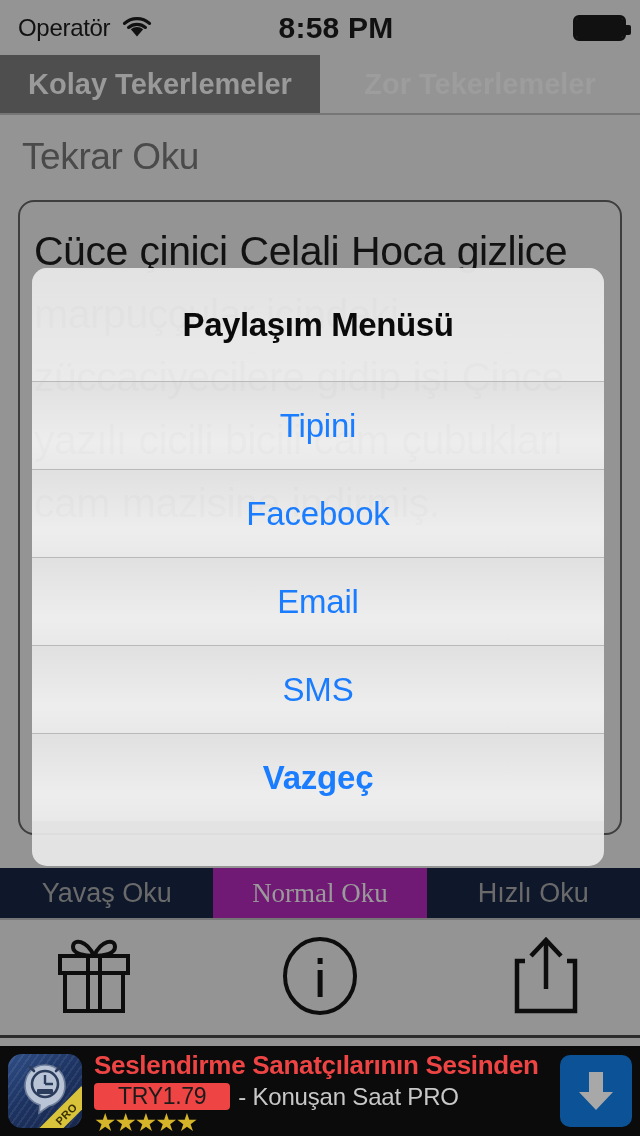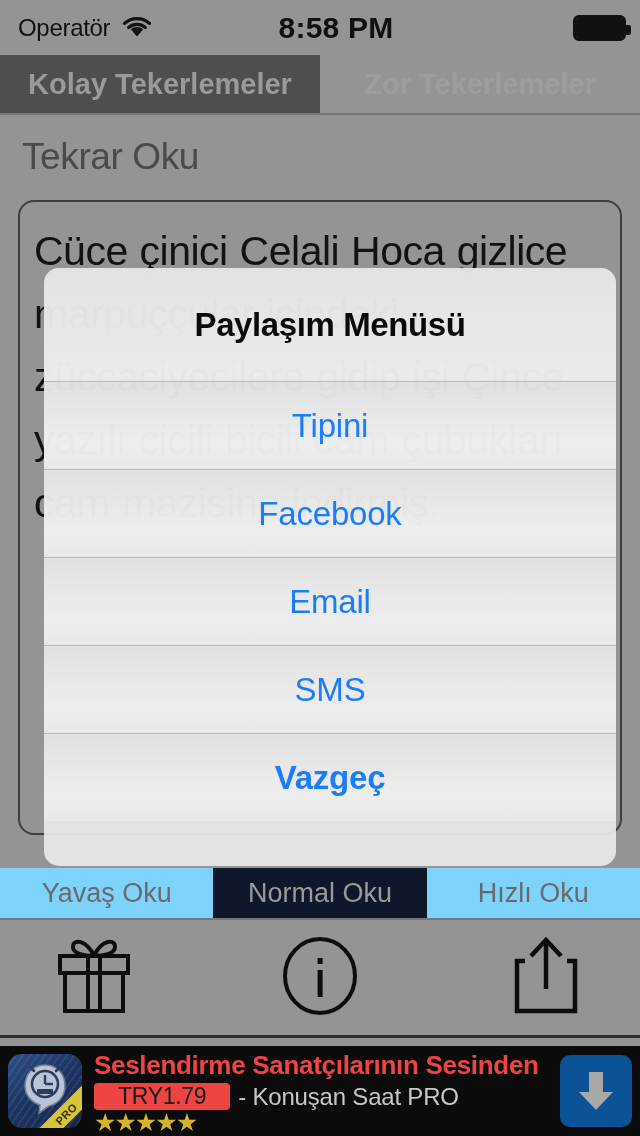--- a/index.html
+++ b/index.html
@@ -89,23 +89,23 @@
 
   
   .speedbar {
     position:absolute; top:868px; left:0;
     width:640px; height:52px;
     display:flex;
     border-bottom:2px solid #767676;
   }
   .speed-tab {
     flex:1; display:flex; align-items:center; justify-content:center;
-    font-size:27px; color:#6a6a6a; background:#7dd3fc;
-  }
-  .speed-tab.selected { background:#0f172a; color:#9a9a9a; }
+    font-size:27px; color:#6a6a6a; background:#0f172a;
+  }
+  .speed-tab.selected { background:#701a75; color:#9a9a9a;font-family:Liberation Serif, serif; }
 
   
   .toolbar {
     position:absolute; top:920px; left:0;
     width:640px; height:118px;
     display:flex; align-items:center; justify-content:space-between;
     padding:0 48px;
     border-bottom:3px solid #2c2c2c;
   }
   .tool-btn {
@@ -158,21 +158,21 @@
   .ad-appname { font-size:24px; color:#c8c8c8; letter-spacing:-0.2px; }
   .ad-stars { color:#d6b429; font-size:25px; letter-spacing:-2px; line-height:22px; }
   .ad-dl {
     flex:0 0 auto; width:72px; height:72px;
     background:#0b5396; border-radius:10px;
     display:flex; align-items:center; justify-content:center;
   }
 
   
   .dialog {
-    position:absolute; left:44px; top:268px;
+    position:absolute; left:32px; top:268px;
     width:572px; height:598px;
     border-radius:15px;
     background:rgba(234,234,234,0.93);
     overflow:hidden;
     display:flex; flex-direction:column;
   }
   .dlg-head {
     padding:38px 24px 24px;
     text-align:center;
     background:linear-gradient(180deg, rgba(226,226,226,0.55) 0%, rgba(241,241,241,0.55) 100%);

